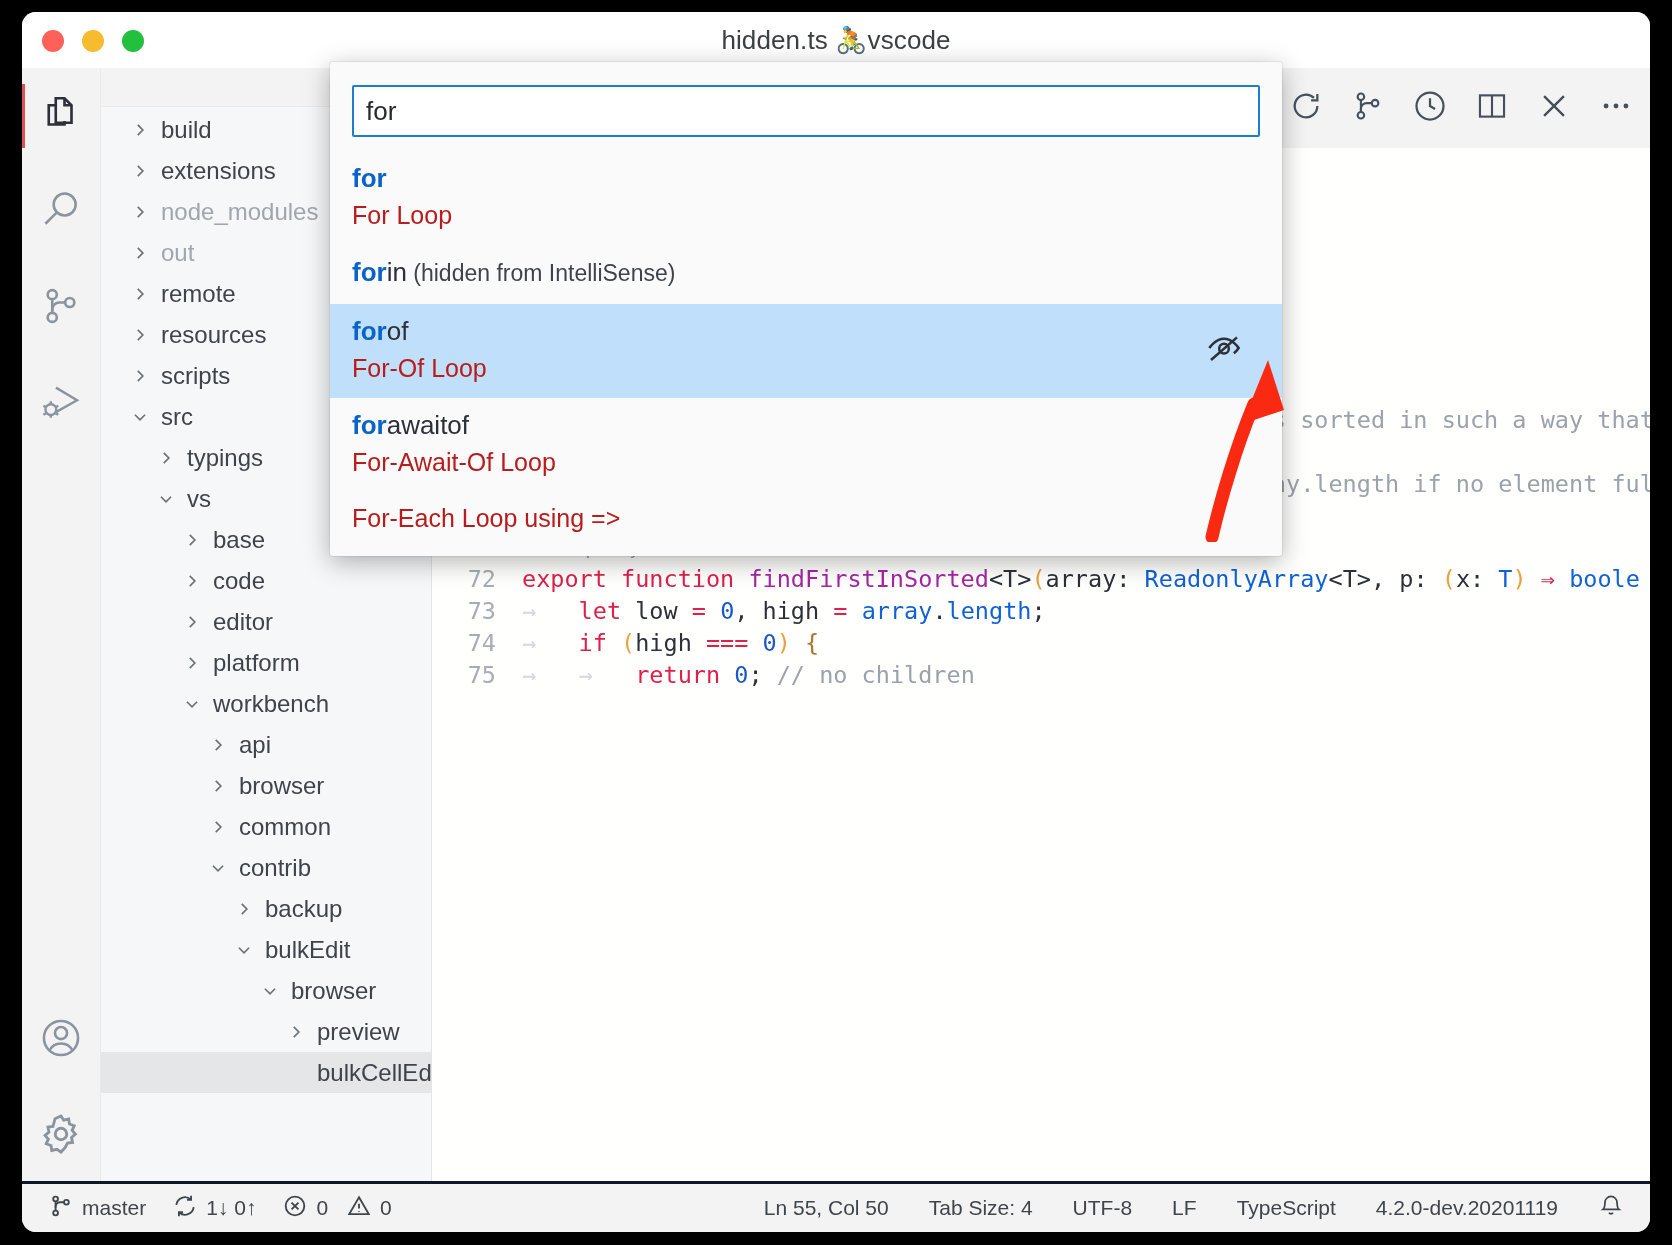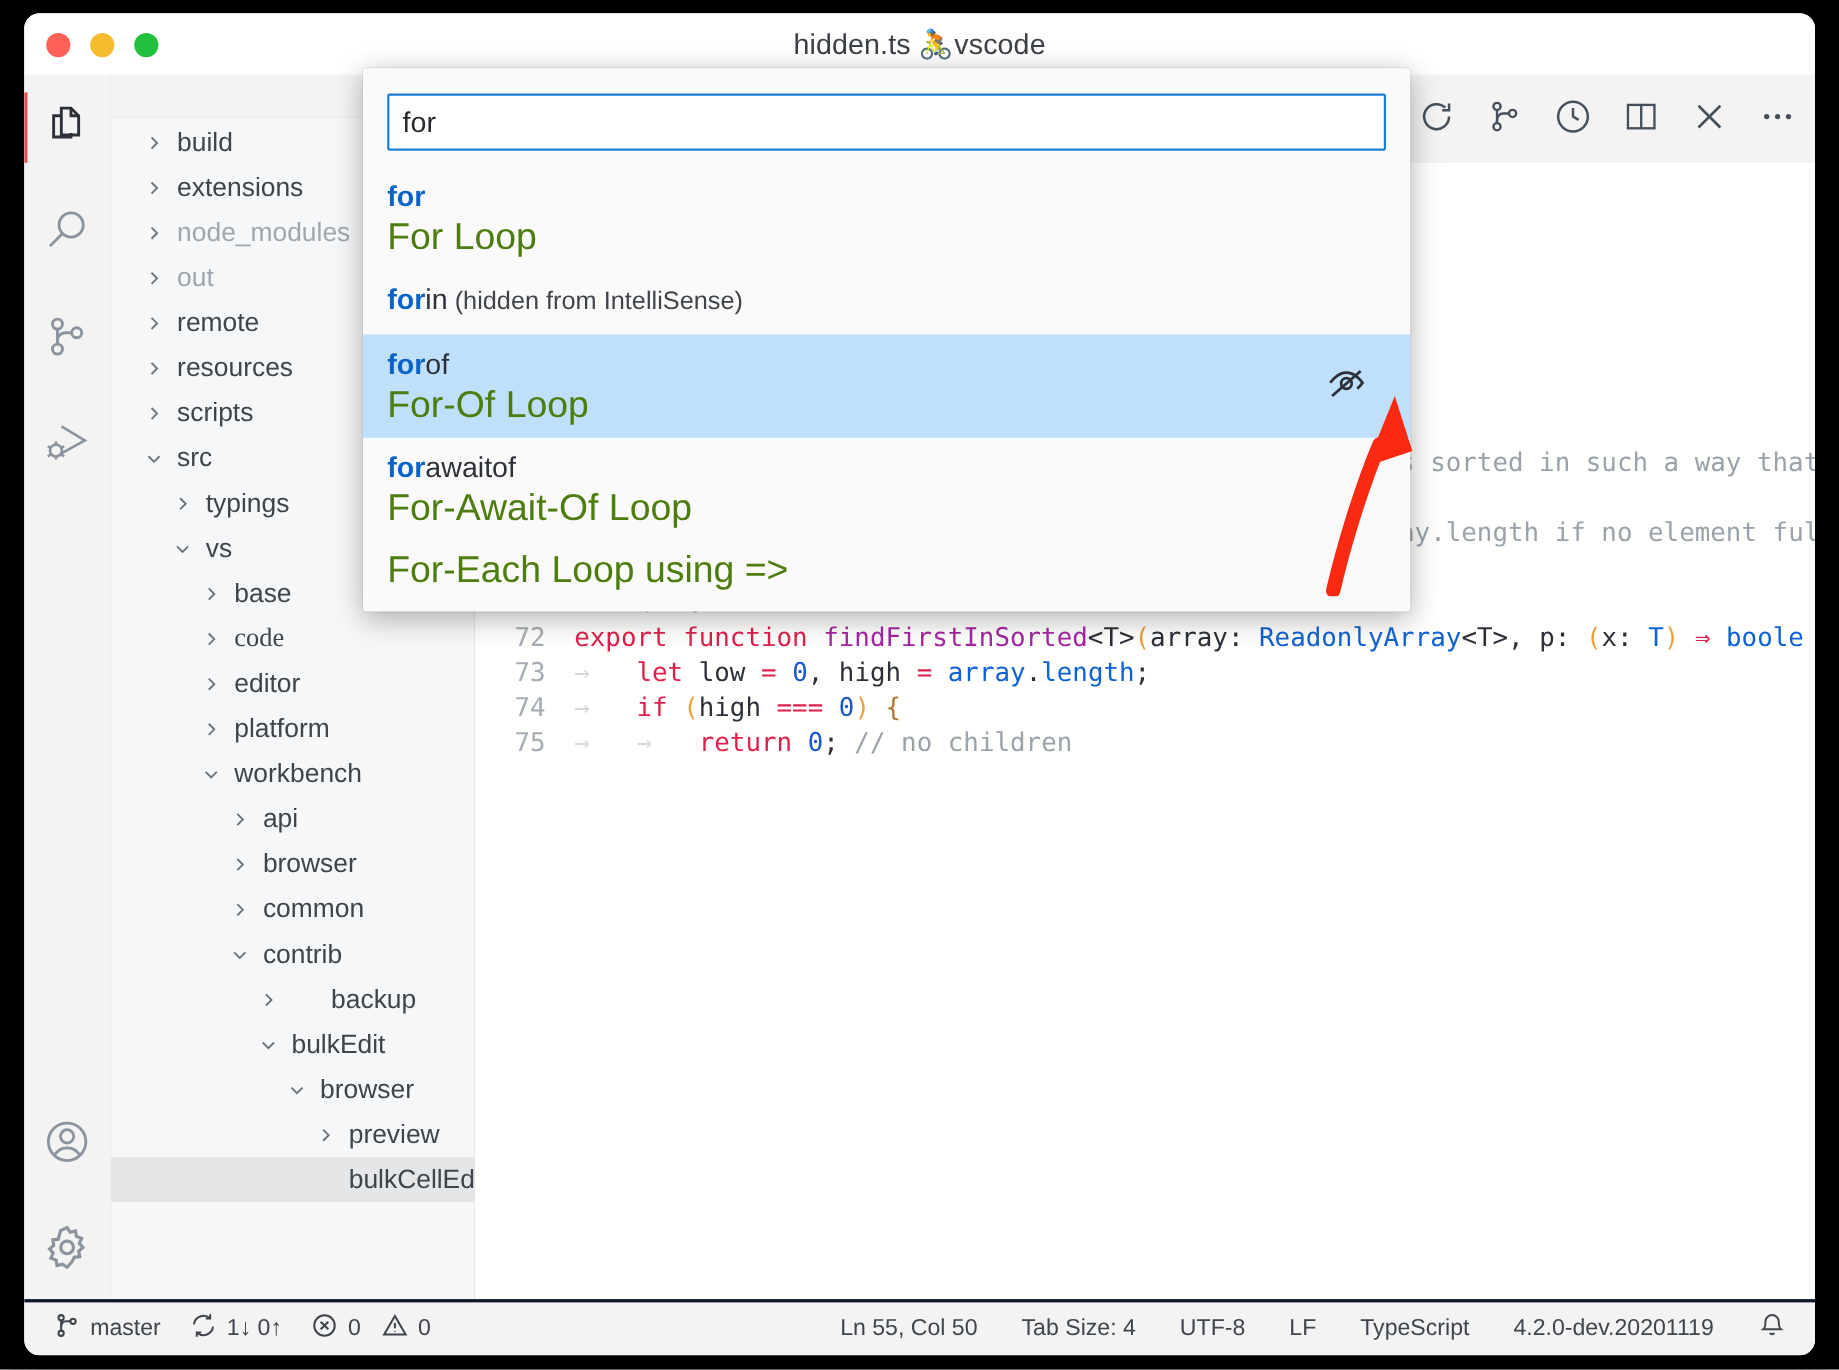--- a/index.html
+++ b/index.html
@@ -124,21 +124,21 @@
     width:100%;box-sizing:border-box;height:52px;border:2px solid #1a7fd4;border-radius:2px;
     background:#fff;font-size:26px;color:#26292e;padding:0 12px;outline:none;
     font-family:"Liberation Sans", sans-serif;
   }
   .qp-list{padding-bottom:8px;}
   .qp-item{padding:8px 22px 12px 22px;position:relative;}
   .qp-item.selected{background:#bfdffa;}
   .qp-label{font-size:26px;color:#2c3038;line-height:38px;}
   .qp-label b{color:#0a63c9;font-weight:bold;}
   .qp-hint{color:#3f444b;font-weight:normal;font-size:23px;}
-  .qp-desc{font-size:34px;color:#4d7c0f;line-height:36px;}
+  .qp-desc{font-size:25px;color:#b91c1c;line-height:36px;}
   .qp-eye{position:absolute;right:38px;top:24px;color:#2c3038;}
   
   .arrow{position:absolute;left:1150px;top:340px;z-index:60;pointer-events:none;}
 </style>
 </head>
 <body>
 
 <div class="window">
 
   <div class="titlebar">
@@ -302,21 +302,21 @@
               </svg>
             </span>
             <span style="padding-left: 8px;">base</span>
           </div>
           <div class="row" style="padding-left: 78px;">
             <span class="chev">
               <svg width="18" height="18" viewBox="0 0 16 16" fill="none" stroke="currentColor" stroke-width="1.5">
                 <path d="M6 3.5L10.5 8L6 12.5"></path>
               </svg>
             </span>
-            <span style="padding-left: 8px; font-family: Liberation Serif, serif;">code</span>
+            <span style="padding-left: 8px;">code</span>
           </div>
           <div class="row" style="padding-left: 78px;">
             <span class="chev">
               <svg width="18" height="18" viewBox="0 0 16 16" fill="none" stroke="currentColor" stroke-width="1.5">
                 <path d="M6 3.5L10.5 8L6 12.5"></path>
               </svg>
             </span>
             <span style="padding-left: 8px;">editor</span>
           </div>
           <div class="row" style="padding-left: 78px;">
@@ -360,21 +360,21 @@
             <span style="padding-left: 8px;">common</span>
           </div>
           <div class="row" style="padding-left: 104px; align-items: center;">
             <span class="chev">
               <svg width="18" height="18" viewBox="0 0 16 16" fill="none" stroke="currentColor" stroke-width="1.5">
                 <path d="M3.5 6L8 10.5L12.5 6"></path>
               </svg>
             </span>
             <span style="padding-left: 8px;">contrib</span>
           </div>
-          <div class="row" style="padding-left: 130px; gap: 36px;">
+          <div class="row" style="padding-left: 130px;">
             <span class="chev">
               <svg width="18" height="18" viewBox="0 0 16 16" fill="none" stroke="currentColor" stroke-width="1.5">
                 <path d="M6 3.5L10.5 8L6 12.5"></path>
               </svg>
             </span>
             <span style="padding-left: 8px;">backup</span>
           </div>
           <div class="row" style="padding-left: 130px;">
             <span class="chev">
               <svg width="18" height="18" viewBox="0 0 16 16" fill="none" stroke="currentColor" stroke-width="1.5">

